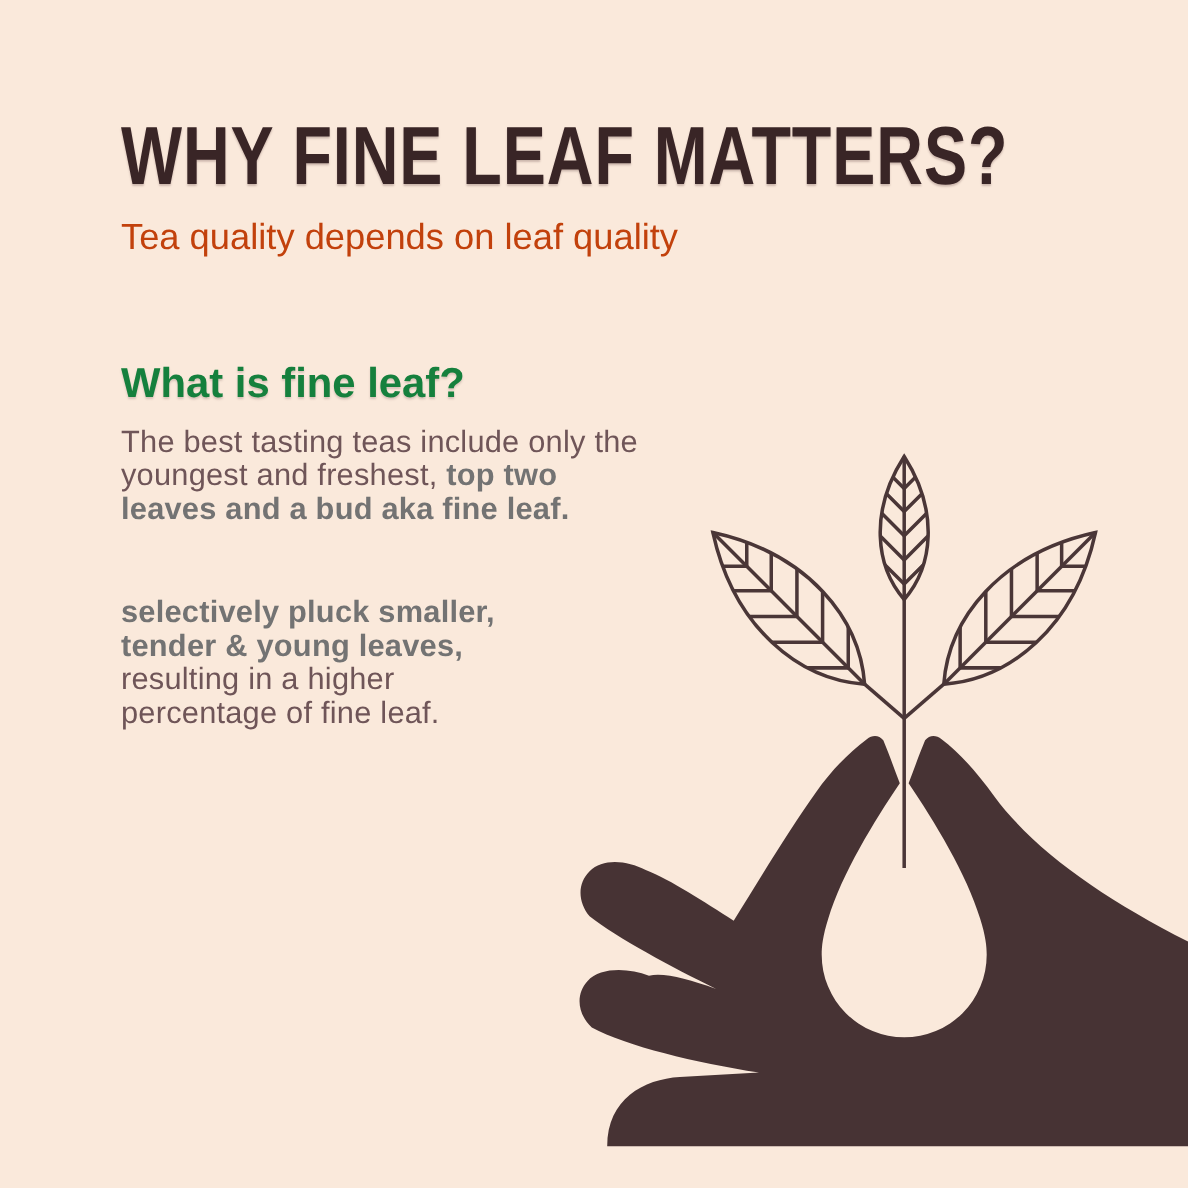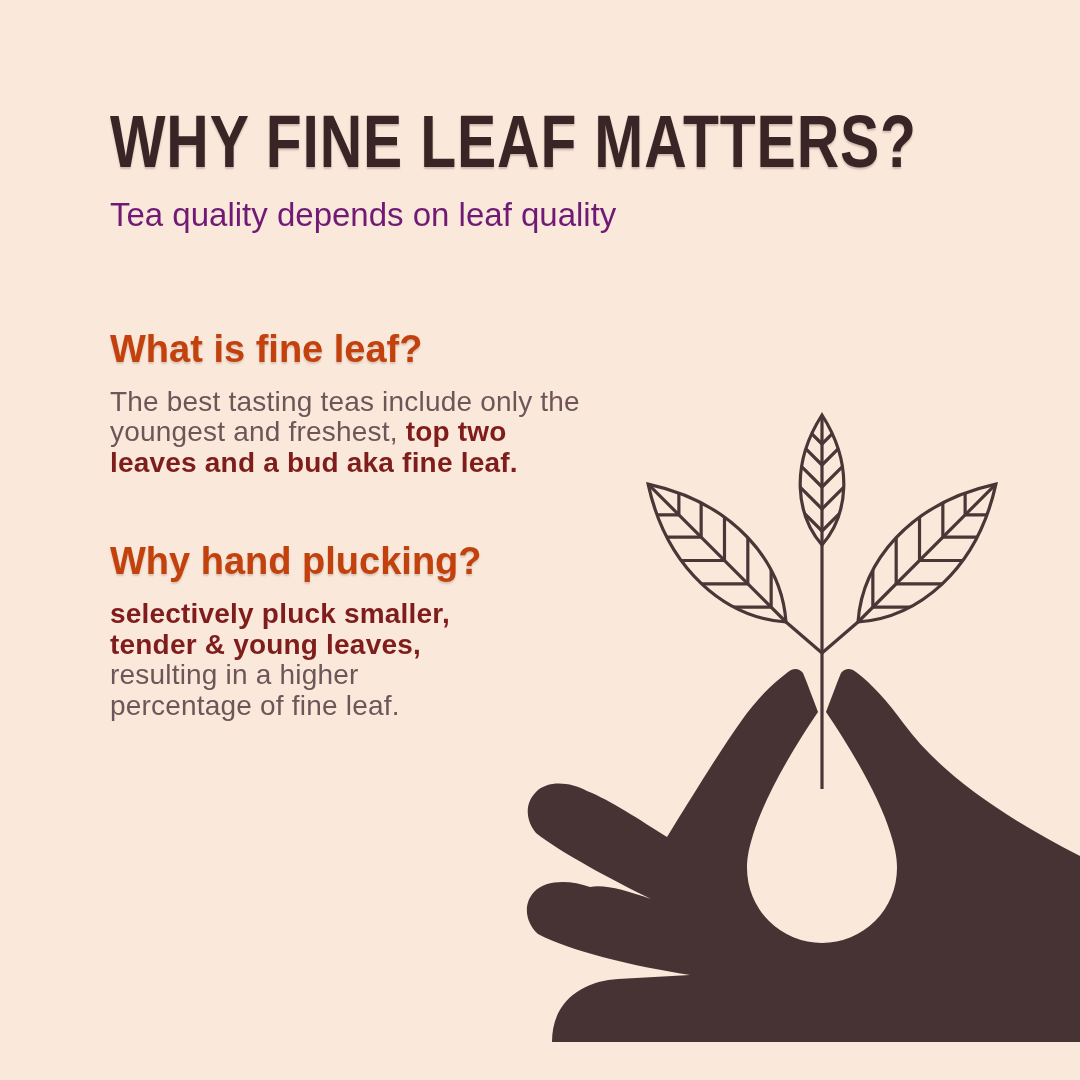--- a/index.html
+++ b/index.html
@@ -23,39 +23,39 @@
     letter-spacing:1px;
     color:#392526;
     transform:scale(0.84,1.07);
     transform-origin:left top;
     white-space:nowrap;
     text-shadow:0 2px 2px rgba(90,58,58,0.28);
   }
   .subtitle{
     margin:22px 0 0 0;
     font-size:33px;line-height:1.15;font-weight:400;
-    color:#701a75;
+    color:#c2410c;
   }
   .section{margin:0;}
   .section-heading{
     margin:0 0 16px 0;
     font-size:38px;line-height:1.1;font-weight:700;
-    color:#c2410c;
+    color:#15803d;
     text-shadow:0 2px 2px rgba(90,58,58,0.22);
   }
   .section:nth-of-type(1){margin-top:95px;}
   .para{
     margin:0 0 27px 0;
     font-size:28px;line-height:30.5px;
     color:#6F5558;
     white-space:pre-line;
     letter-spacing:0.2px;
   }
   .para .bold{
-    font-weight:700;color:#7f1d1d;
+    font-weight:700;color:#737373;
   }
   .section2-offset{margin-top:63px;}
 </style>
 </head>
 <body>
 
 <div class="canvas">
 
   <svg class="illustration" viewBox="0 0 1080 1080" aria-hidden="true">
     <defs>
@@ -116,21 +116,20 @@
     <h1 class="title">WHY FINE LEAF MATTERS?</h1>
     <p class="subtitle">Tea quality depends on leaf quality</p>
     <div id="sections">
         <section class="section">
           <h2 class="section-heading">What is fine leaf?</h2>
           <p class="para"><span class="">The best tasting teas include only the
 youngest and freshest, </span><span class="bold">top two
 leaves and a bud aka fine leaf.</span></p>
         </section>
         <section class="section section2-offset">
-          <h2 class="section-heading">Why hand plucking?</h2>
           <p class="para"><span class="bold">selectively pluck smaller,
 tender &amp; young leaves,</span><span class="">
 resulting in a higher
 percentage of fine leaf.</span></p>
         </section>
       </div>
   </div>
 
 </div>
 

